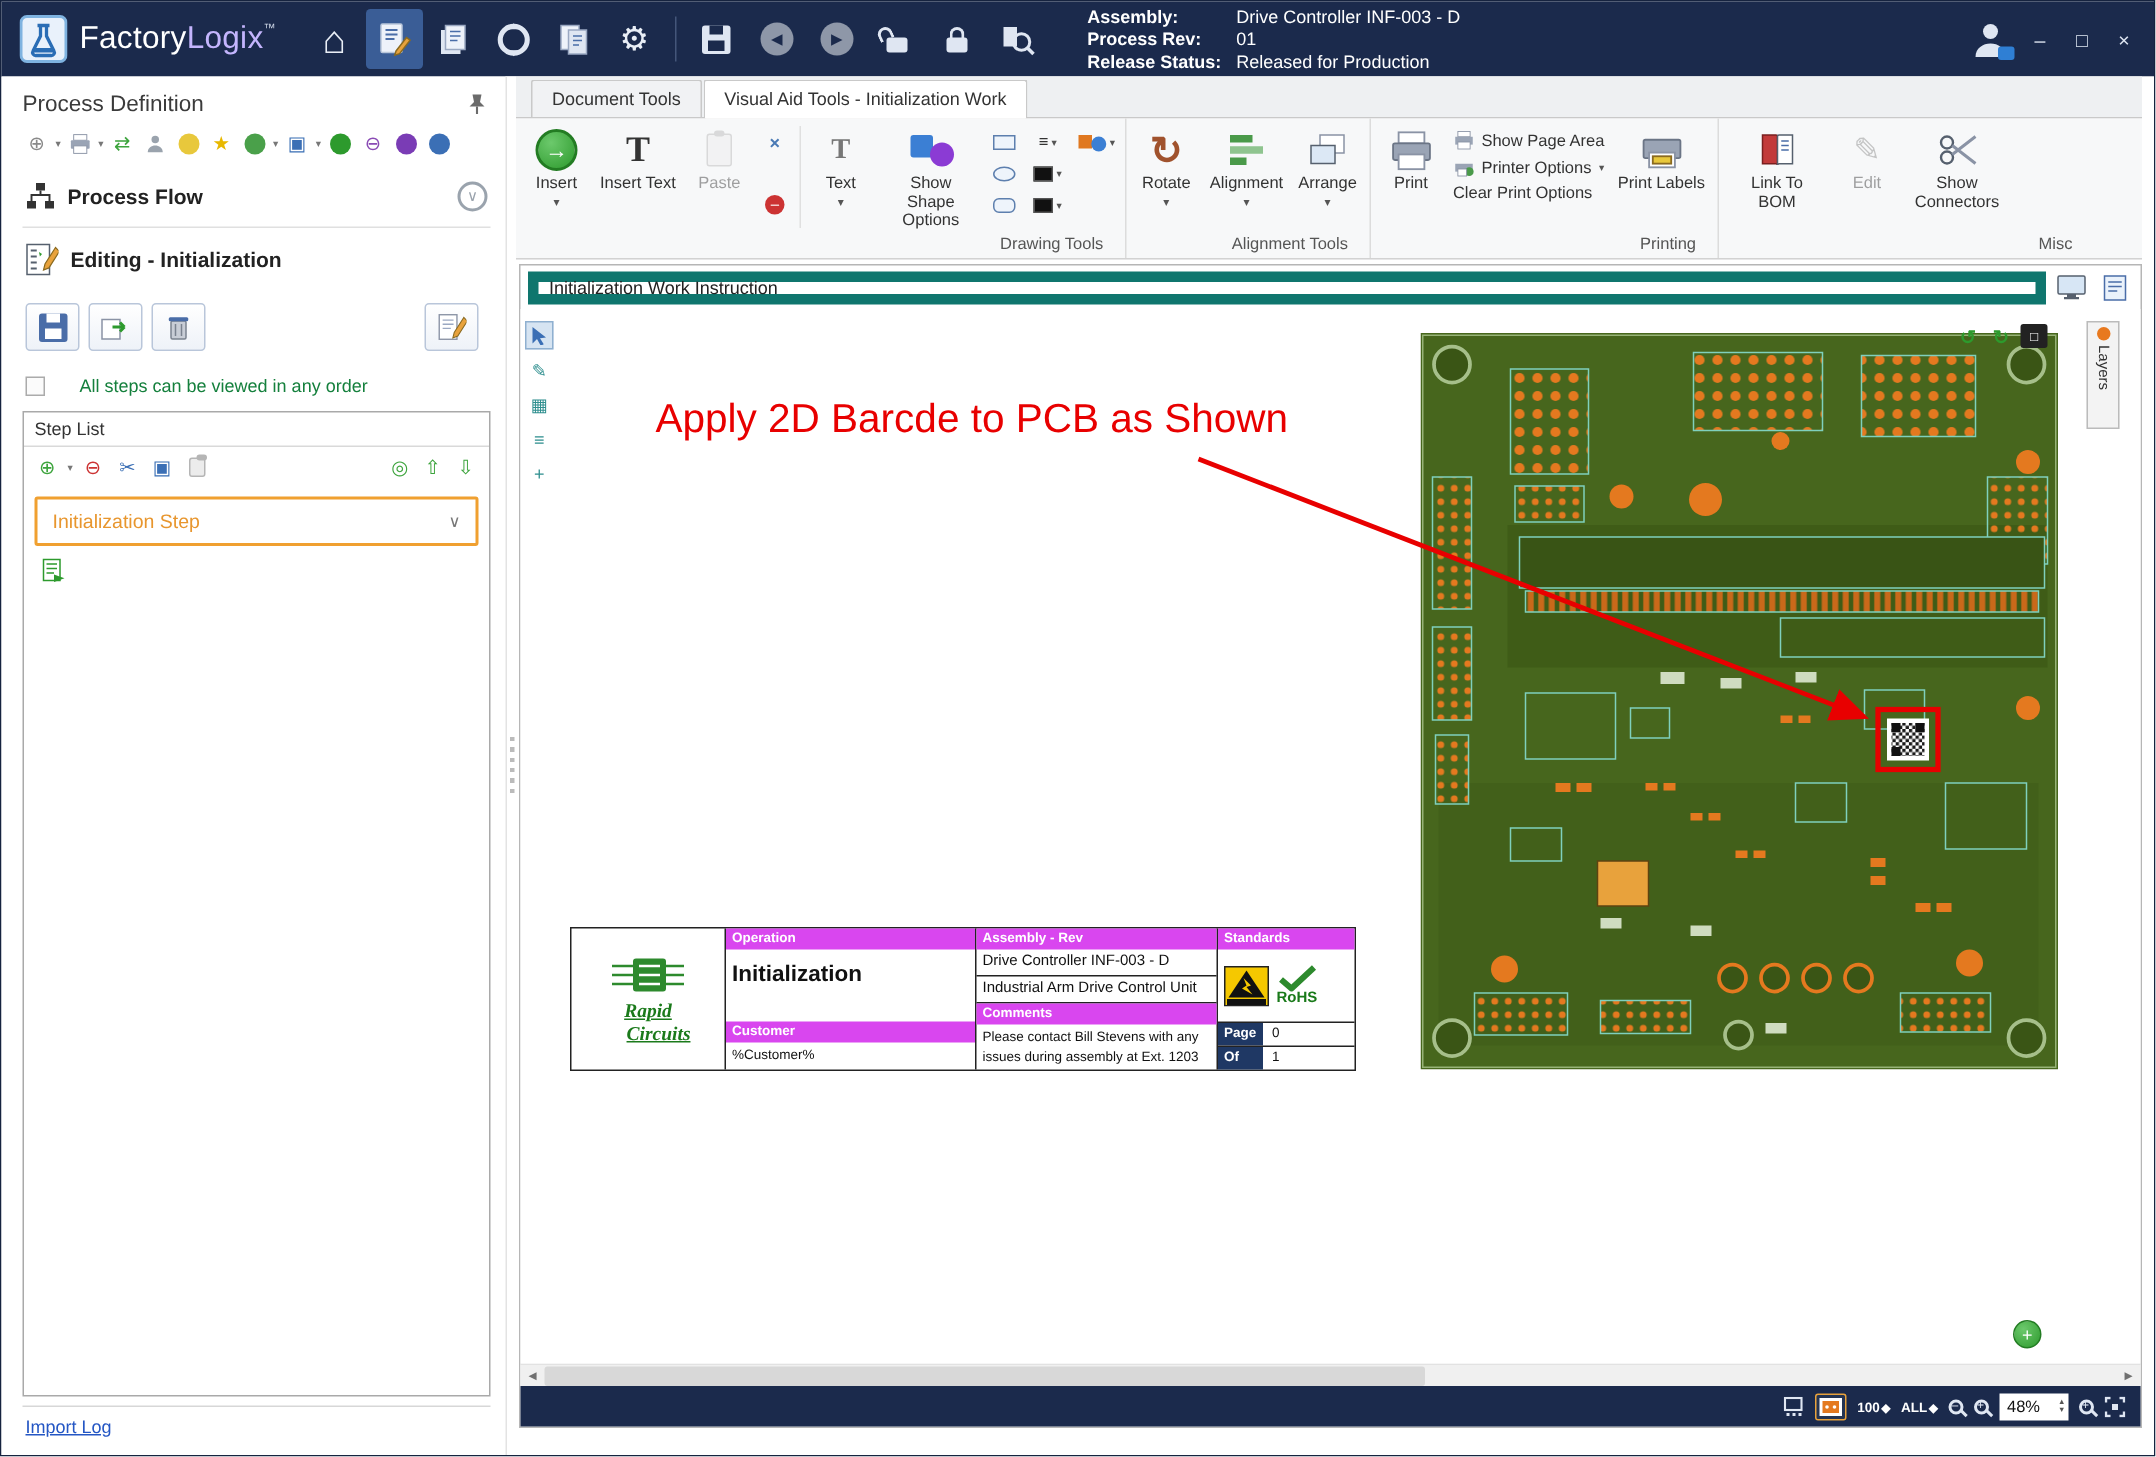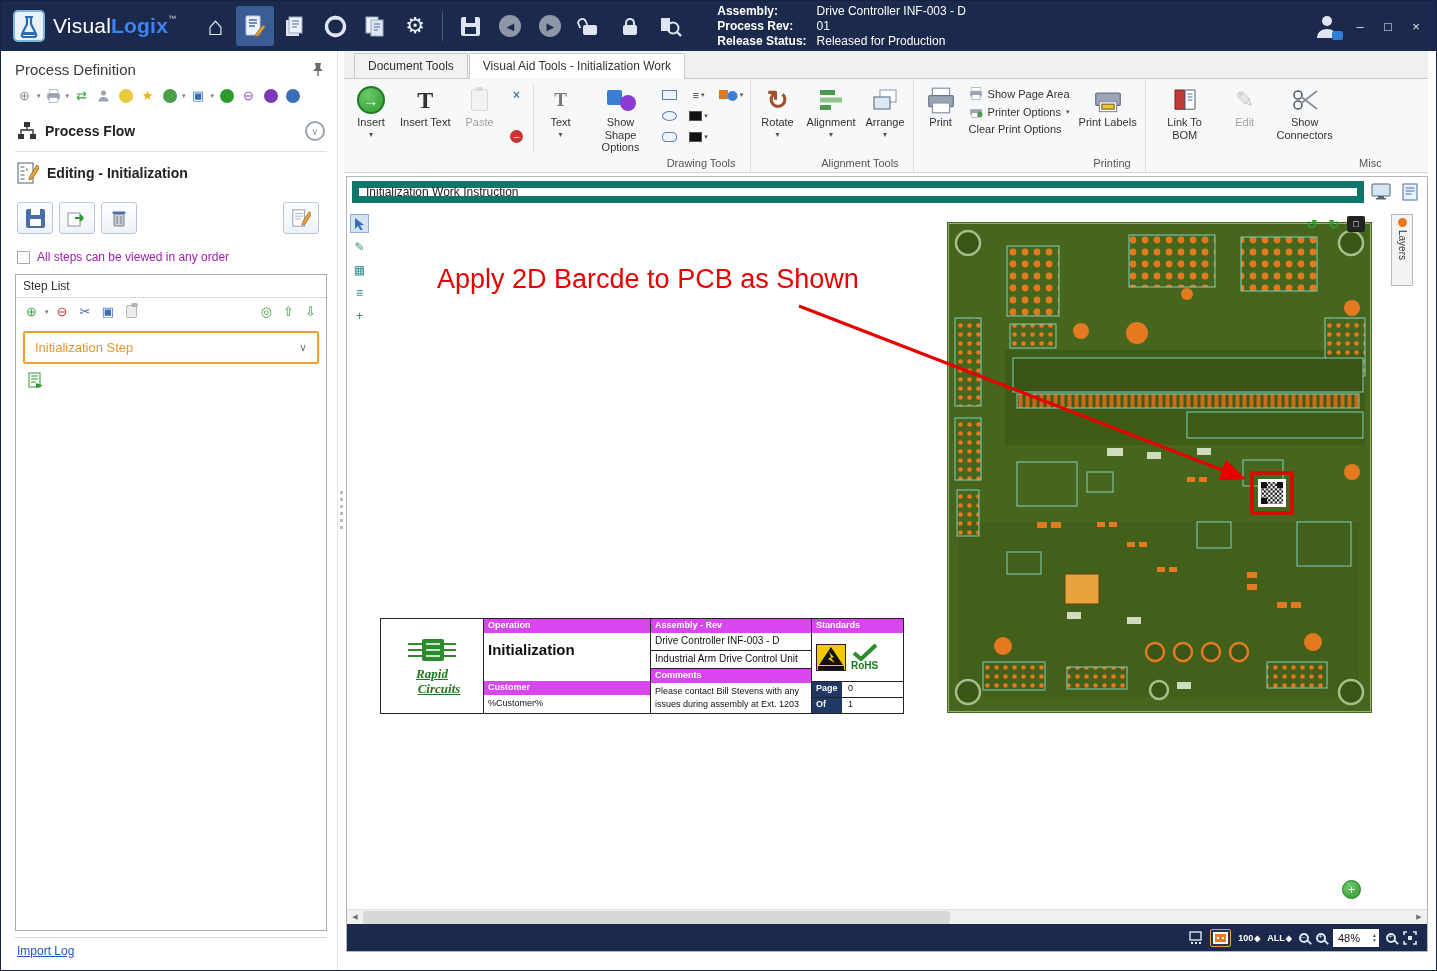--- a/index.html
+++ b/index.html
@@ -5,21 +5,21 @@
 *{box-sizing:border-box;margin:0;padding:0}
 html,body{width:1437px;height:971px;overflow:hidden}
 body{font-family:"Liberation Sans",sans-serif;background:#fff;color:#222}
 .app{width:1437px;height:971px;display:flex;flex-direction:column;border:1px solid #16233f;background:#fff}
 
 
 .titlebar{height:50px;background:#1b2a4c;display:flex;align-items:center;padding:0 8px;flex:0 0 auto;color:#e9eef6}
 .logo-box{width:40px;height:40px;display:flex;align-items:center;justify-content:center}
 .app-name{font-size:21px;margin-left:4px;white-space:nowrap;letter-spacing:.2px}
 .an-light{font-weight:400;color:#fff}
-.an-bold{font-weight:700;color:#3b82f6}
+.an-bold{font-weight:400;color:#c4b5fd}
 .an-tm{font-size:8px;vertical-align:top;color:#cdd6e6}
 .tb-icons{display:flex;align-items:center;margin-left:20px;gap:2px}
 .tbtn{width:38px;height:40px;display:flex;align-items:center;justify-content:center;background:transparent;border:none;border-radius:3px;cursor:pointer;color:#e9eef6;position:relative}
 .tbtn.active{background:#3a5d96}
 .tb-sep{width:1px;height:30px;background:#45567a;margin:0 6px}
 .g-home{font-size:26px;line-height:1}
 .g-gear{font-size:22px}
 .circ{width:22px;height:22px;border-radius:50%;background:#8e97a8;color:#1b2a4c;display:flex;align-items:center;justify-content:center;font-size:10px}
 .icon-floppy{width:19px;height:19px;background:#dfe6f2;border-radius:2px;position:relative;display:inline-block}
 .icon-floppy::before{content:"";position:absolute;top:0;left:5px;width:9px;height:6px;background:#1b2a4c}
@@ -50,21 +50,21 @@
 .gdot{width:14px;height:14px;border-radius:50%;display:inline-block}
 .sb-row{display:flex;align-items:center;gap:8px;padding:8px 2px;font-size:14px;font-weight:700;color:#222}
 .sb-row .spacer{flex:1}
 .ring-btn{width:20px;height:20px;border-radius:50%;border:2px solid #9aa3ad;color:#9aa3ad;display:flex;align-items:center;justify-content:center;font-size:10px;background:#fff;cursor:pointer}
 .sb-hr{border:none;border-top:1px solid #e0e0e0;margin:2px 0}
 .sb-actions{display:flex;align-items:center;gap:6px;padding:10px 2px 4px 2px}
 .actbtn{width:36px;height:32px;border:1px solid #b9c6da;border-radius:3px;background:linear-gradient(#fff,#eef2f8);display:flex;align-items:center;justify-content:center;cursor:pointer}
 .actbtn.right{margin-left:auto;margin-right:6px}
 .icon-floppy.blue{background:#4a6da8}
 .icon-floppy.blue::before,.icon-floppy.blue::after{background:#fff}
-.sb-check{display:flex;align-items:center;gap:7px;padding:12px 2px 10px 2px;font-size:12px;color:#a21caf}
+.sb-check{display:flex;align-items:center;gap:23px;padding:12px 2px 10px 2px;font-size:12px;color:#15803d}
 .checkbox{width:13px;height:13px;border:1px solid #ababab;background:#fbfbfb;display:inline-block}
 .step-panel{border:1px solid #a9a9a9;flex:1;display:flex;flex-direction:column;min-height:0;background:#fff}
 .sp-title{font-size:12px;color:#333;padding:4px 7px;border-bottom:1px solid #d9d9d9}
 .sp-toolbar{display:flex;align-items:center;gap:4px;padding:4px 6px}
 .sp-toolbar .right{margin-left:auto;display:flex;gap:3px}
 .step-item{margin:6px 7px 4px 7px;border:2px solid #f0a030;border-radius:2px;background:#fff;display:flex;align-items:center;padding:7px 10px;cursor:pointer}
 .step-name{color:#e8962e;font-size:13px;flex:1}
 .g-chev{color:#777;font-size:11px}
 .step-note{display:flex;gap:7px;padding:4px 8px 6px 12px;align-items:flex-start}
 .note-text{font-size:12px;font-weight:700;color:#111;width:252px;line-height:1.3}
@@ -176,21 +176,21 @@
 <div class="app">
 
   <header class="titlebar">
     <div class="logo-box">
       <svg width="32" height="32" viewBox="0 0 32 32">
           <rect x="1" y="1" width="30" height="30" rx="4" fill="#e9f1fb" stroke="#7fb3e0" stroke-width="2"></rect>
           <path d="M12 7h8M14 7v7l-5 10a2 2 0 0 0 2 3h10a2 2 0 0 0 2-3l-5-10V7" fill="none" stroke="#2a6db5" stroke-width="2.2"></path>
           <path d="M11 22h10l2 3H9z" fill="#2a6db5"></path>
         </svg>
     </div>
-    <div class="app-name"><span class="an-light">Visual</span><span class="an-bold">Logix</span><span class="an-tm">™</span></div>
+    <div class="app-name"><span class="an-light">Factory</span><span class="an-bold">Logix</span><span class="an-tm">™</span></div>
 
     <div class="tb-icons">
       <button class="tbtn">
           <span class="g-home">⌂</span>
         </button>
       <button class="tbtn active">
         <svg width="24" height="24" viewBox="0 0 24 24">
             <rect x="3" y="2" width="14" height="19" rx="1" fill="#eef2fa" stroke="#b9c6da"></rect>
             <path d="M6 6h8M6 9h8M6 12h6" stroke="#4a6da8" stroke-width="1.4"></path>
             <path d="M13 20l7-9 2.4 1.8-7 9-3.2 1z" fill="#e8a23c" stroke="#8a6a20"></path>

